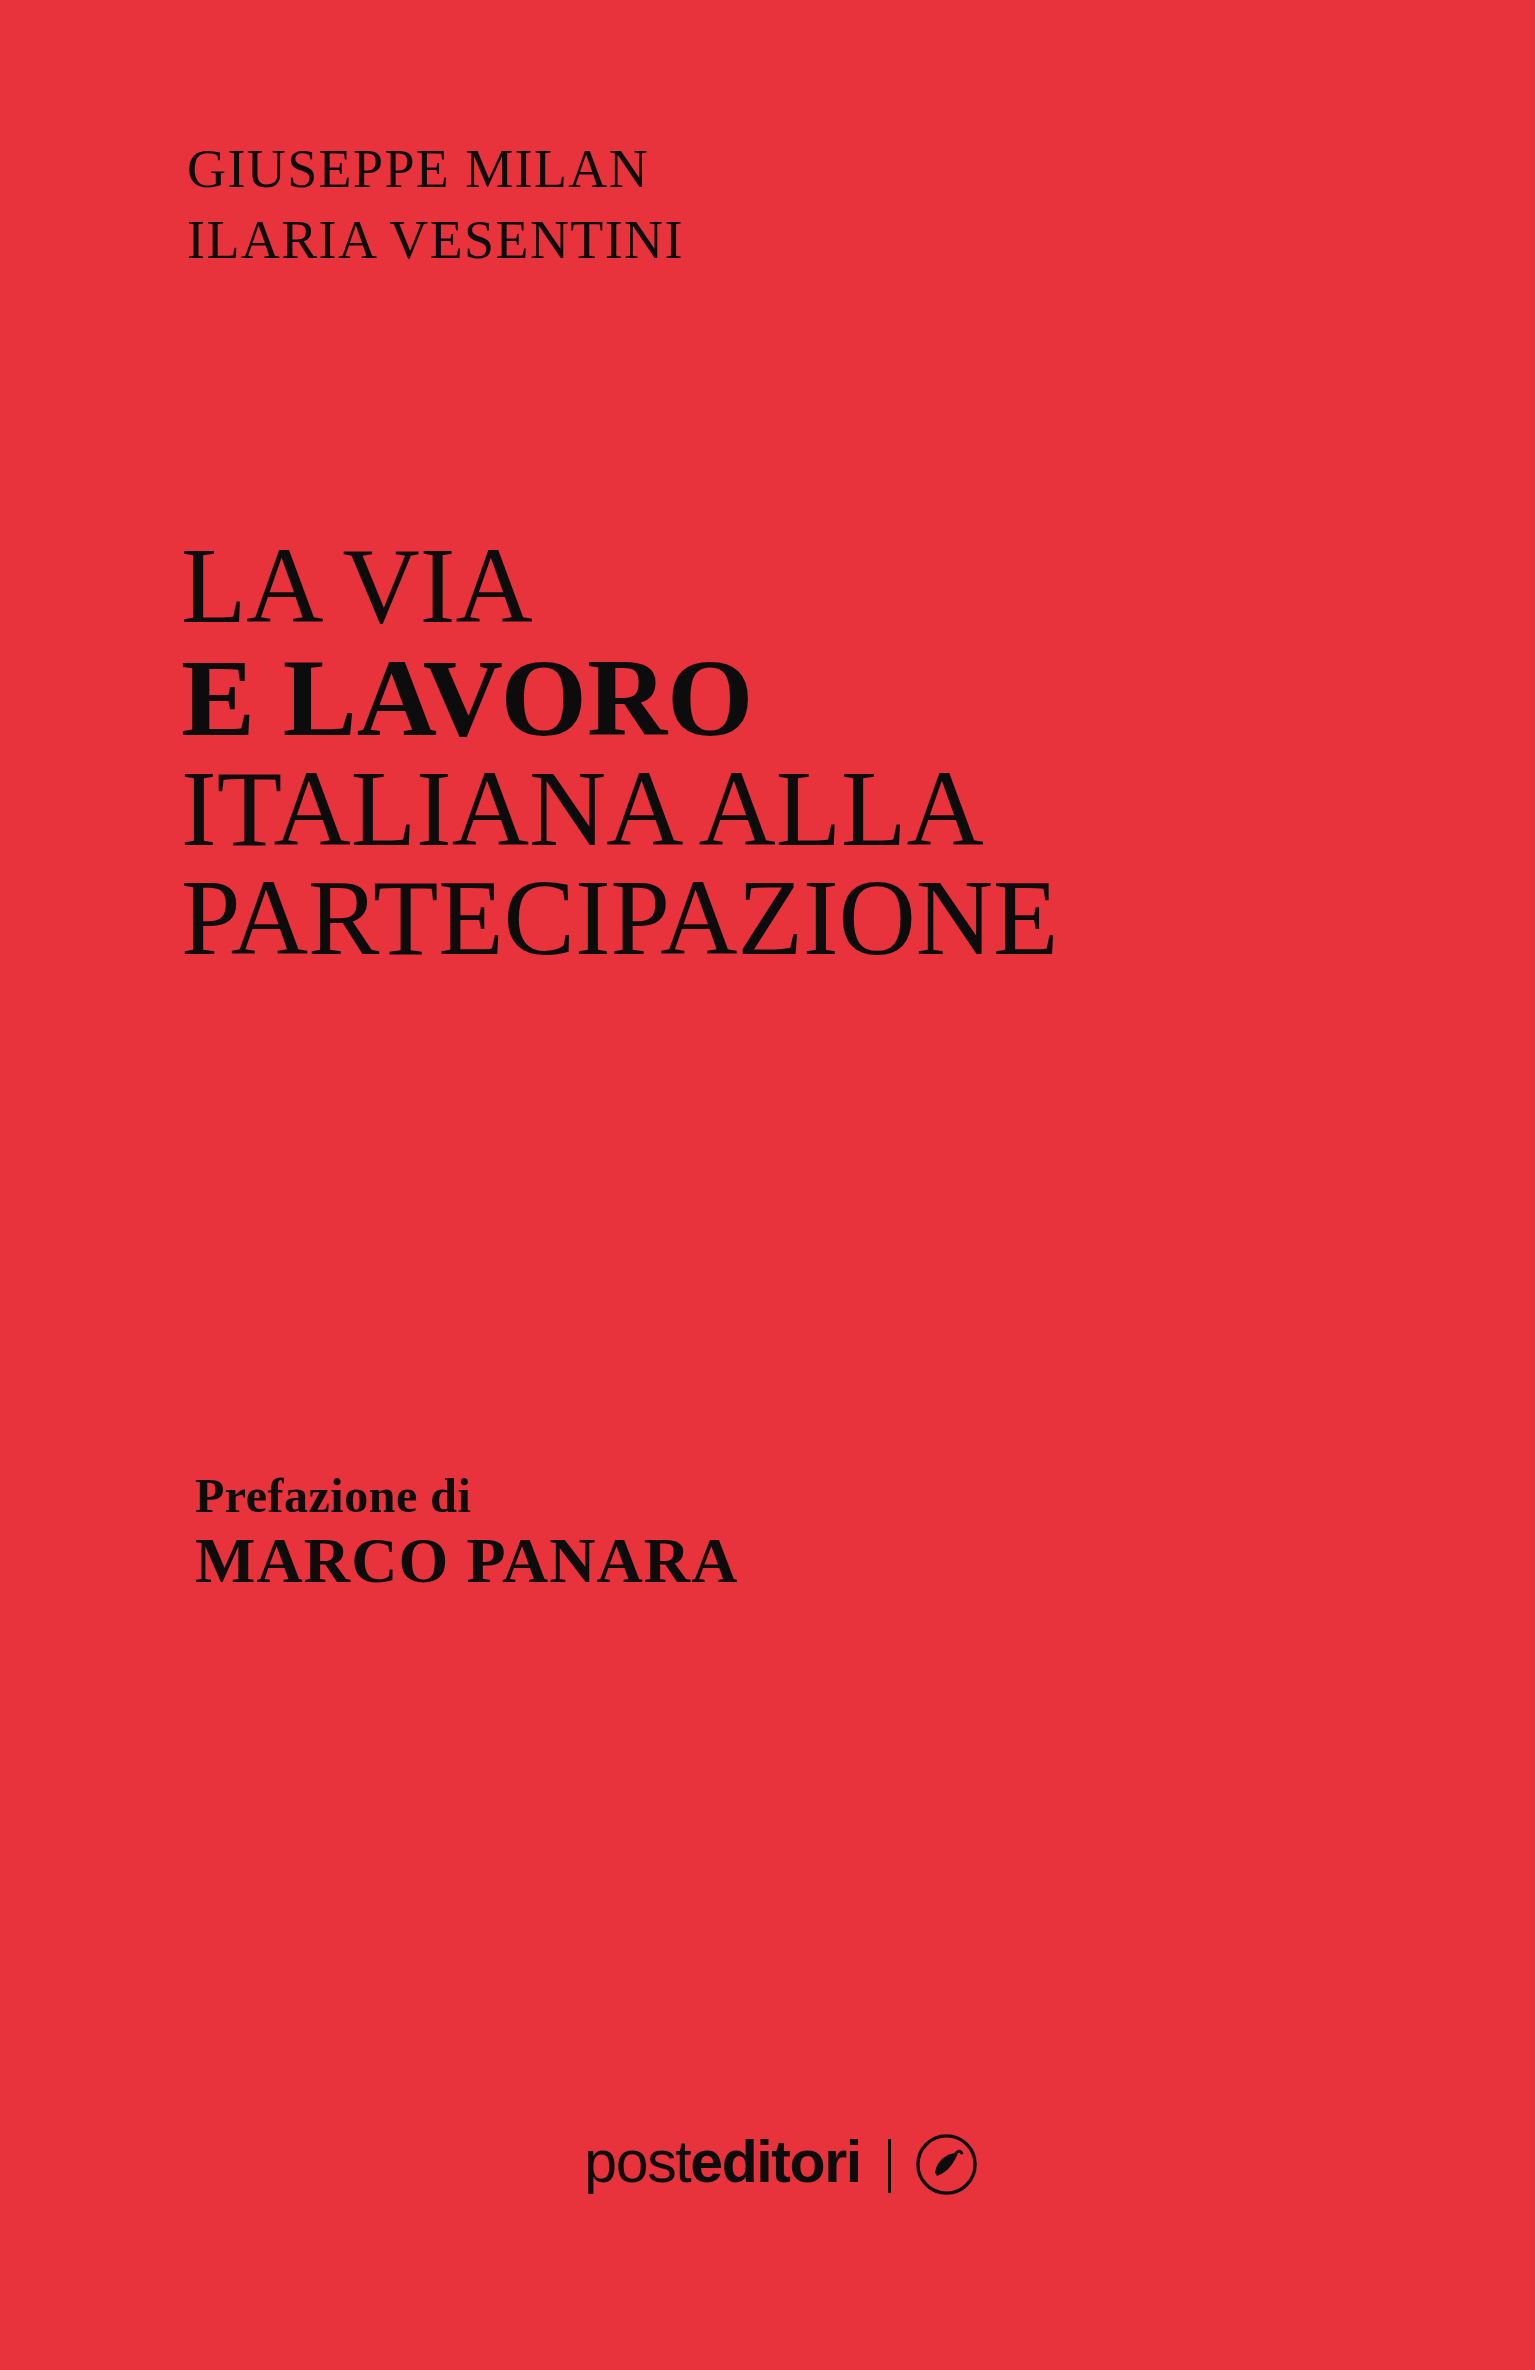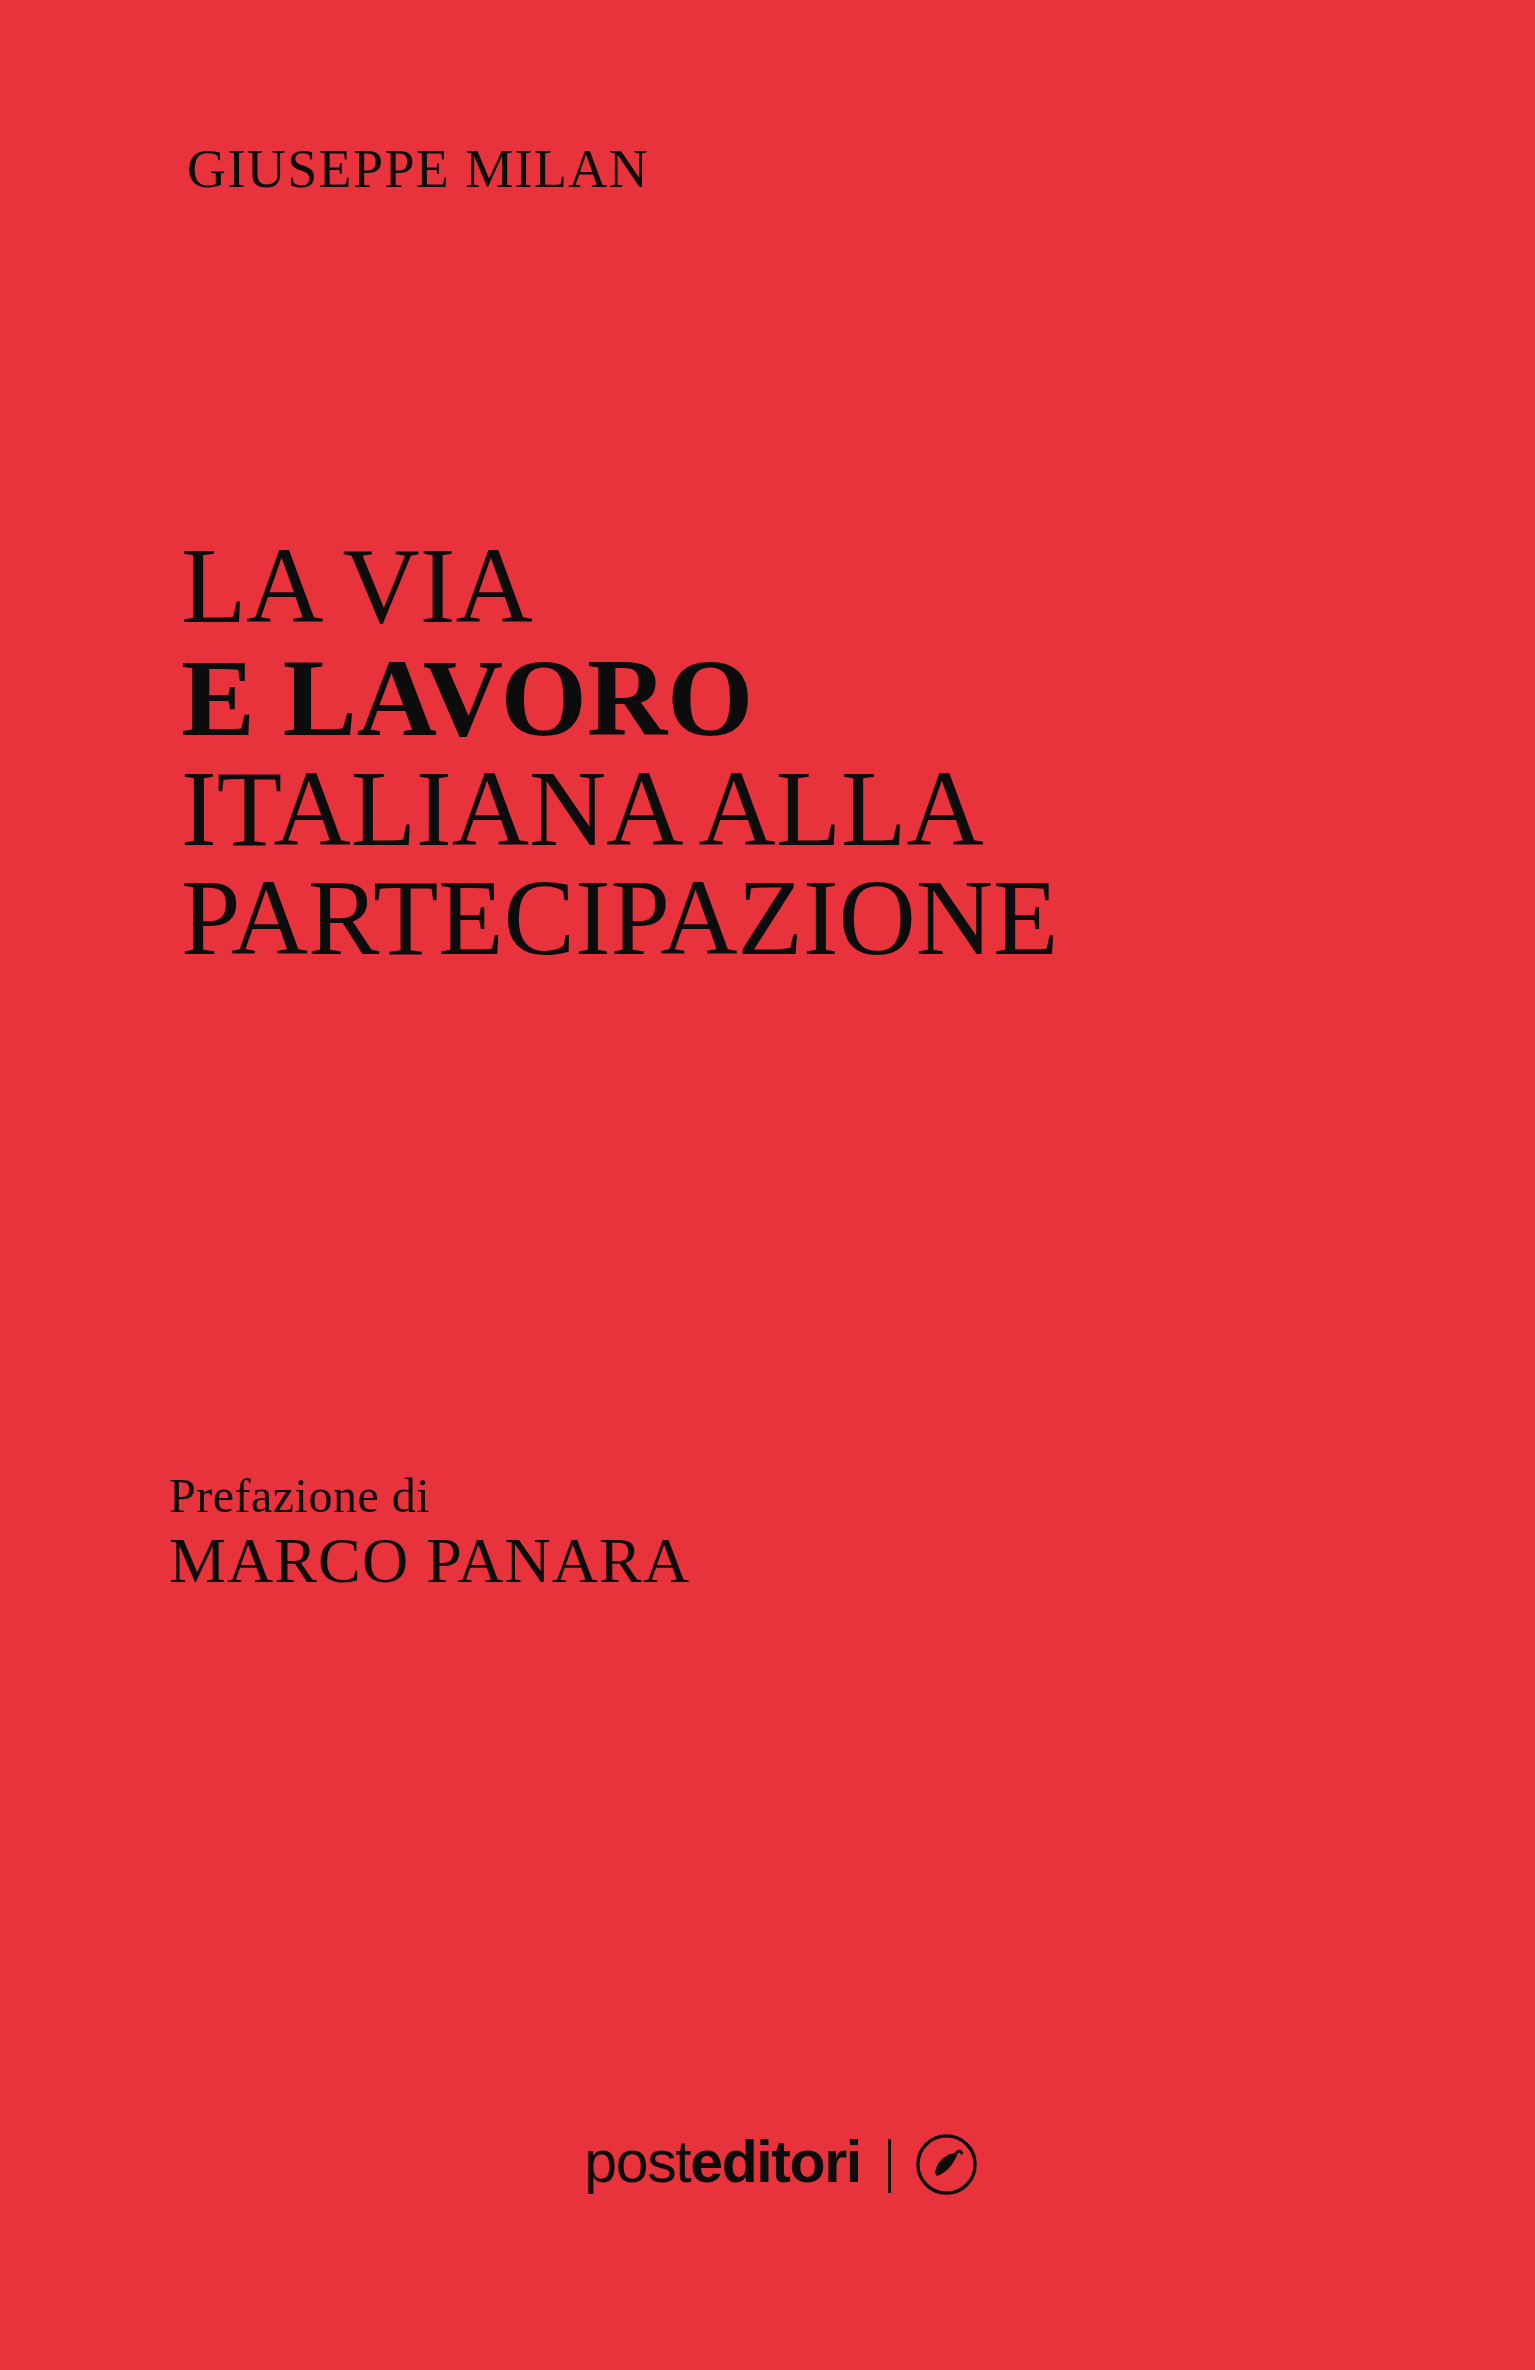--- a/index.html
+++ b/index.html
@@ -60,23 +60,24 @@
   .title-sub {
     font-weight: normal;
     font-size: 107px;
     letter-spacing: 0px;
     margin-bottom: 5.7px;
   }
 
   
   .preface {
     position: absolute;
-    left: 156px;
+    left: 182px;
     top: 1463px;
     width: 956px;
+    font-weight: bold;
   }
   .preface-label {
     font-family: "Liberation Serif", serif;
     font-size: 48px;
     line-height: 65px;
     color: #0d0c0c;
     letter-spacing: 0.5px;
   }
   .preface-name {
     font-family: "Liberation Serif", serif;
@@ -124,20 +125,21 @@
     top: 1.9px;
   }
 </style>
 </head>
 <body>
 
 <div class="cover">
 
   <div class="authors">
     <div class="author-line">GIUSEPPE MILAN</div>
+    <div class="author-line">ILARIA VESENTINI</div>
   </div>
 
   <div class="title-block">
     <div class="title-line title-sub">LA VIA</div>
     <div class="title-line title-main">E LAVORO</div>
     <div class="title-line title-sub">ITALIANA ALLA</div>
     <div class="title-line title-sub">PARTECIPAZIONE</div>
   </div>
 
   <div class="preface">

